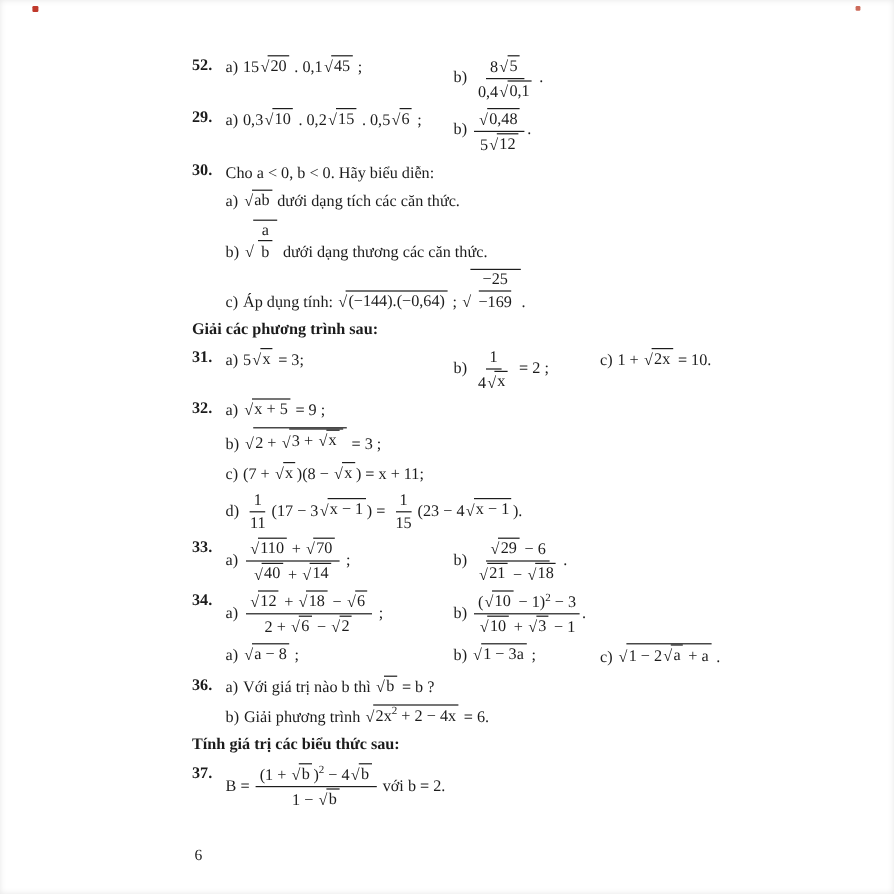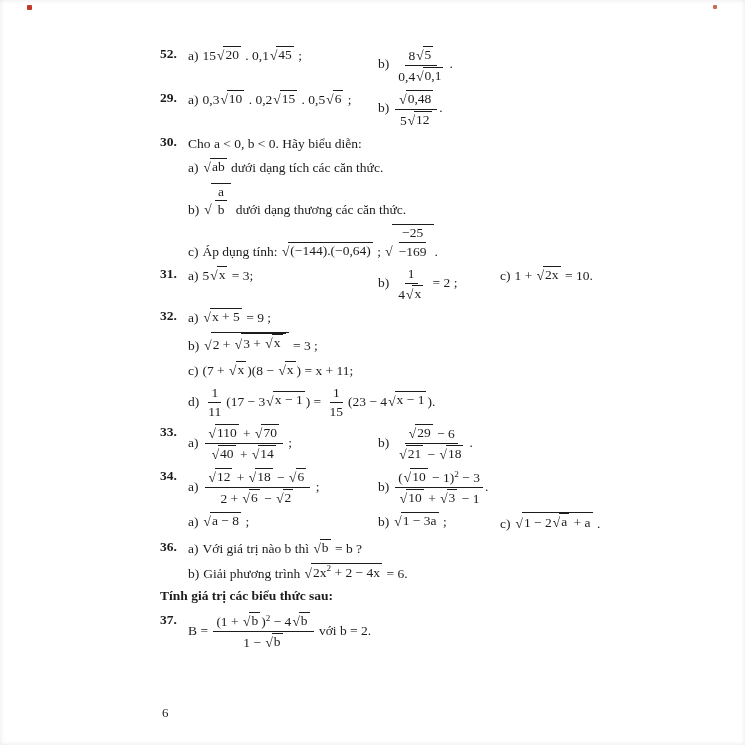--- a/index.html
+++ b/index.html
@@ -133,20 +133,21 @@
                 <span class="radicand">(−144).(−0,64)</span>
               </span> ; <span class="sqrt">
                 <span class="rsign">√</span>
                 <span class="radicand"><span class="frac">
                     <span class="num">−25</span>
                     <span class="den">−169</span>
                   </span></span>
               </span>.</span></span>
         </span>
       </div>
+      <div class="heading">Giải các phương trình sau:</div>
       <div class="row">
         <span class="pnum">31.</span>
         <span class="parts">
           <span class="part"><span class="plabel">a)</span><span class="math">5<span class="sqrt">
                 <span class="rsign">√</span>
                 <span class="radicand">x</span>
               </span> = 3;</span></span>
           <span class="part"><span class="plabel">b)</span><span class="math"><span class="frac">
                 <span class="num">1</span>
                 <span class="den">4<span class="sqrt">

